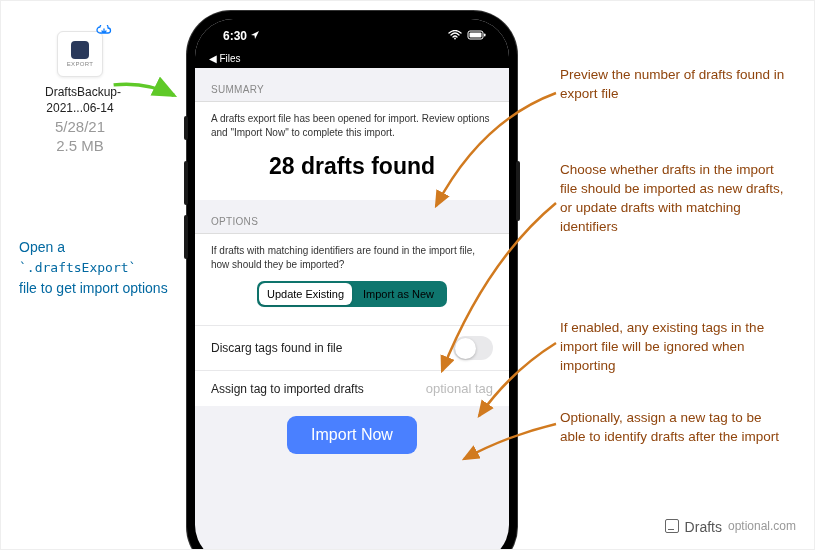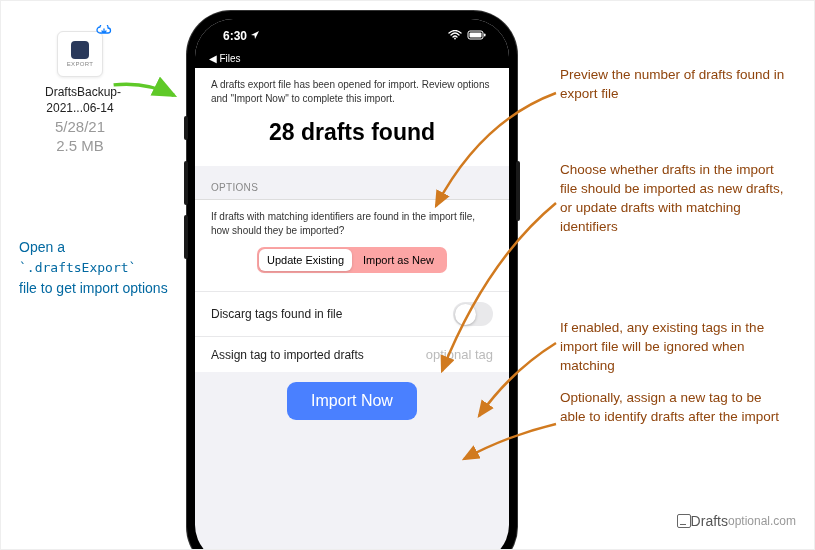--- a/index.html
+++ b/index.html
@@ -183,21 +183,21 @@
       margin: 14px 0 6px;
     }
     .option-desc {
       font-size: 10px;
       color: #333;
       line-height: 1.35;
       margin-bottom: 10px;
     }
     .segmented {
       display: flex;
-      background: #fca5a5;
+      background: #0f766e;
       border-radius: 7px;
       padding: 2px;
       width: 190px;
       margin: 0 auto 4px;
       font-size: 11px;
     }
     .seg-item {
       flex: 1;
       text-align: center;
       padding: 5px 0;
@@ -260,32 +260,33 @@
     .annotation {
       position: absolute;
       font-size: 13.5px;
       line-height: 1.4;
       color: #90450d;
       width: 230px;
     }
     .ann1 { top: 65px; left: 559px; }
     .ann2 { top: 160px; left: 559px; }
     .ann3 { top: 318px; left: 559px; }
-    .ann4 { top: 388px; left: 559px; }
+    .ann4 { top: 408px; left: 559px; }
     
     
     .arrow-svg { position: absolute; pointer-events: none; }
     
     
     .brand {
       position: absolute;
-      bottom: 20px;
+      bottom: 14px;
       right: 18px;
       display: flex;
-      align-items: center;
+      align-items: flex-start;
+      gap: 6px;
       font-size: 14px;
       color: #777;
     }
     .brand-icon {
       width: 14px;
       height: 14px;
       border: 1.5px solid #666;
       border-radius: 2px;
       display: inline-block;
       position: relative;
@@ -359,20 +360,21 @@
               <rect x="1" y="1" width="15" height="8" rx="2" stroke="#fff" fill="none"></rect>
               <rect x="2.5" y="2.5" width="12" height="5" rx="1" fill="#fff"></rect>
               <rect x="17" y="3.5" width="1.5" height="3" rx="0.7" fill="#fff"></rect>
             </svg></span>
       </div>
     </div>
     <div class="breadcrumb-back">◀ Files</div>
 
 
     <div class="content">
+      <div class="section-header">SUMMARY</div>
       <div class="card">
         <div class="card-desc">A drafts export file has been opened for import. Review options and "Import Now" to complete this import.</div>
         <div class="drafts-found">28 drafts found</div>
       </div>
 
       <div class="section-header">OPTIONS</div>
       <div class="card">
         <div class="option-desc">If drafts with matching identifiers are found in the import file, how should they be imported?</div>
         <div class="segmented">
           <div class="seg-item selected">Update Existing</div>
@@ -425,20 +427,20 @@
   <defs>
       <marker id="oa4" markerWidth="7" markerHeight="7" refX="6" refY="3" orient="auto">
         <path d="M0,0 L7,3 L0,6 Z" fill="#d17a1f"></path>
       </marker>
     </defs>
   <path d="M100 3 Q50 15 8 38" stroke="#d17a1f" stroke-width="2.5" fill="none" marker-end="url(#oa4)"></path>
 </svg>
 
 <div class="annotation ann1">Preview the number of drafts found in export file</div>
 <div class="annotation ann2">Choose whether drafts in the import file should be imported as new drafts, or update drafts with matching identifiers</div>
-<div class="annotation ann3">If enabled, any existing tags in the import file will be ignored when matching</div>
+<div class="annotation ann3">If enabled, any existing tags in the import file will be ignored when importing</div>
 <div class="annotation ann4">Optionally, assign a new tag to be able to identify drafts after the import</div>
 
 <div class="brand">
   <span class="brand-icon"></span>
   <span class="brand-name">Drafts</span>
   <span class="brand-url">optional.com</span>
 </div>
 
 </body></html>

